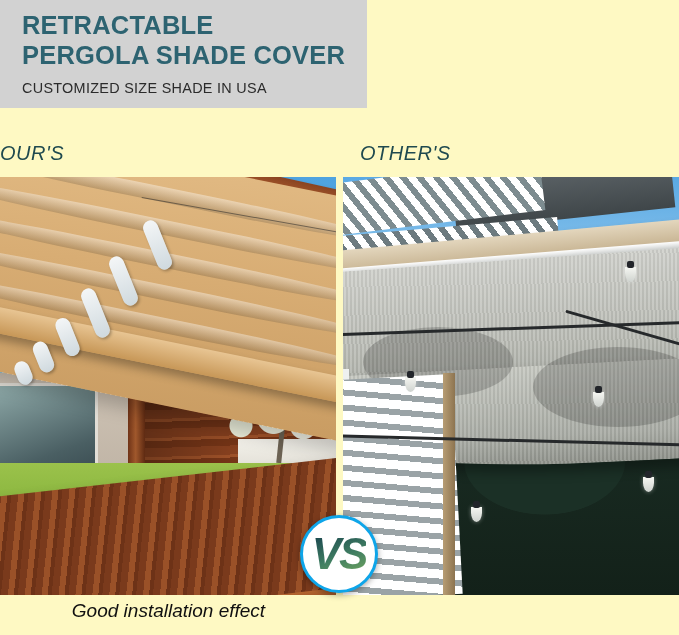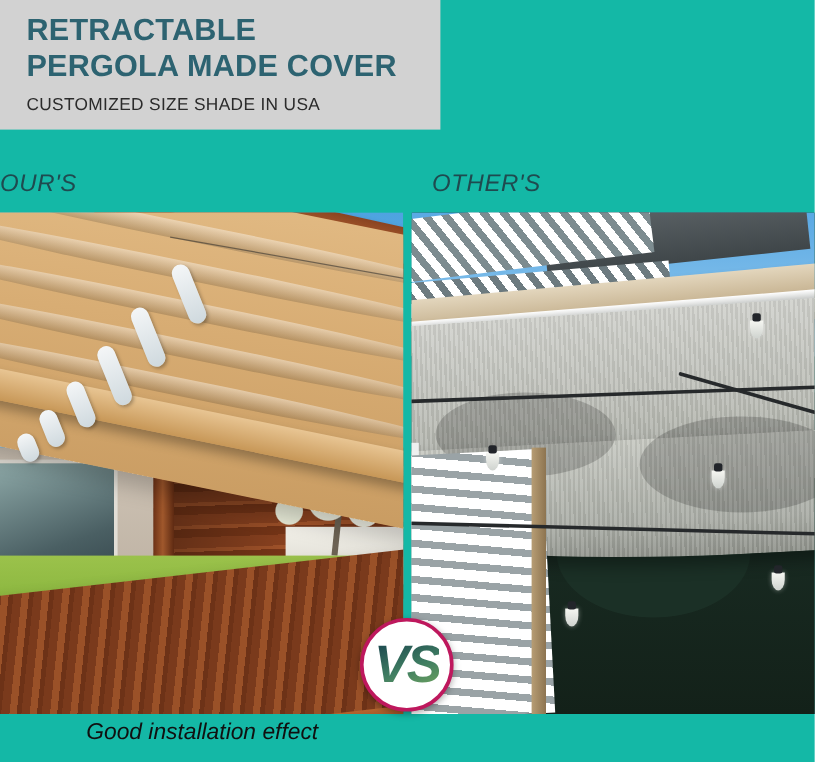--- a/index.html
+++ b/index.html
@@ -1,18 +1,18 @@
 <!DOCTYPE html>
 <html><head>
 <meta charset="utf-8">
 <style>
   * { margin:0; padding:0; box-sizing:border-box; }
   html,body { width:679px; height:635px; background:#ffffff;
               font-family:"Liberation Sans", sans-serif; overflow:hidden; }
-  .page { position:relative; width:679px; height:635px; background:#14b8a6; }
+  .page { position:relative; width:679px; height:635px; background:#fef9c3; }
 
   
   .banner { position:absolute; left:0; top:0; width:367px; height:108px;
             background:#d2d2d2; padding:11px 0 0 22px; }
   .banner h1 { color:#2d6371; font-size:25.5px; font-weight:bold; line-height:1.17;
                letter-spacing:.2px; white-space:nowrap; }
   .banner h1 .l2 { display:block; }
   .banner .sub { margin-top:9px; color:#2b2b2b; font-size:14.4px;
                  letter-spacing:.3px; white-space:nowrap; }
 
@@ -140,21 +140,21 @@
   .post-r { position:absolute; left:100px; top:196px; width:12px; height:226px;
       background:linear-gradient(90deg,#b79d74,#8d7450); }
   .wire-r { position:absolute; height:3px; background:#26292b; border-radius:2px; }
   .bulb { position:absolute; width:11px; height:15px; border-radius:0 0 50% 50%/0 0 60% 60%;
       background:linear-gradient(180deg,#f6f7f2,#cfd3cf); box-shadow:0 0 4px rgba(255,255,255,.4); }
   .bulb::before { content:""; position:absolute; left:2px; top:-6px; width:7px; height:7px;
       background:#22252a; border-radius:2px; }
 
   
   .vs { position:absolute; left:300px; top:338px; width:78px; height:78px;
-        border-radius:50%; background:#ffffff; border:3px solid #be185d;
+        border-radius:50%; background:#ffffff; border:3px solid #0ea5e9;
         display:flex; align-items:center; justify-content:center;
         box-shadow:0 2px 6px rgba(0,0,0,.35); z-index:9;text-align:center; }
   .vs span { font-size:44px; font-weight:bold; font-style:italic; line-height:1;
         background:linear-gradient(160deg,#1d4a50 10%,#3f7d62 55%,#74a85f 100%);
         -webkit-background-clip:text; background-clip:text; color:transparent;
         letter-spacing:-2px; }
 
   
   .captions { position:absolute; left:0; top:600px; width:679px; height:35px; }
   .caption { position:absolute; top:0; font-size:19px; color:#101010; text-align:center; }
@@ -162,21 +162,21 @@
   .caption.right { left:342px; width:337px; }
 </style>
 </head>
 <body>
 
 <div class="page">
 
   <div class="banner">
     <h1>
       <span>RETRACTABLE</span>
-      <span class="l2">PERGOLA MADE COVER</span>
+      <span class="l2">PERGOLA SHADE COVER</span>
     </h1>
     <div class="sub">CUSTOMIZED SIZE SHADE IN USA</div>
   </div>
 
   <div class="col-titles">
     <div class="col-title left">OUR'S</div>
     <div class="col-title right">OTHER'S</div>
   </div>
 
   <div class="photos">

